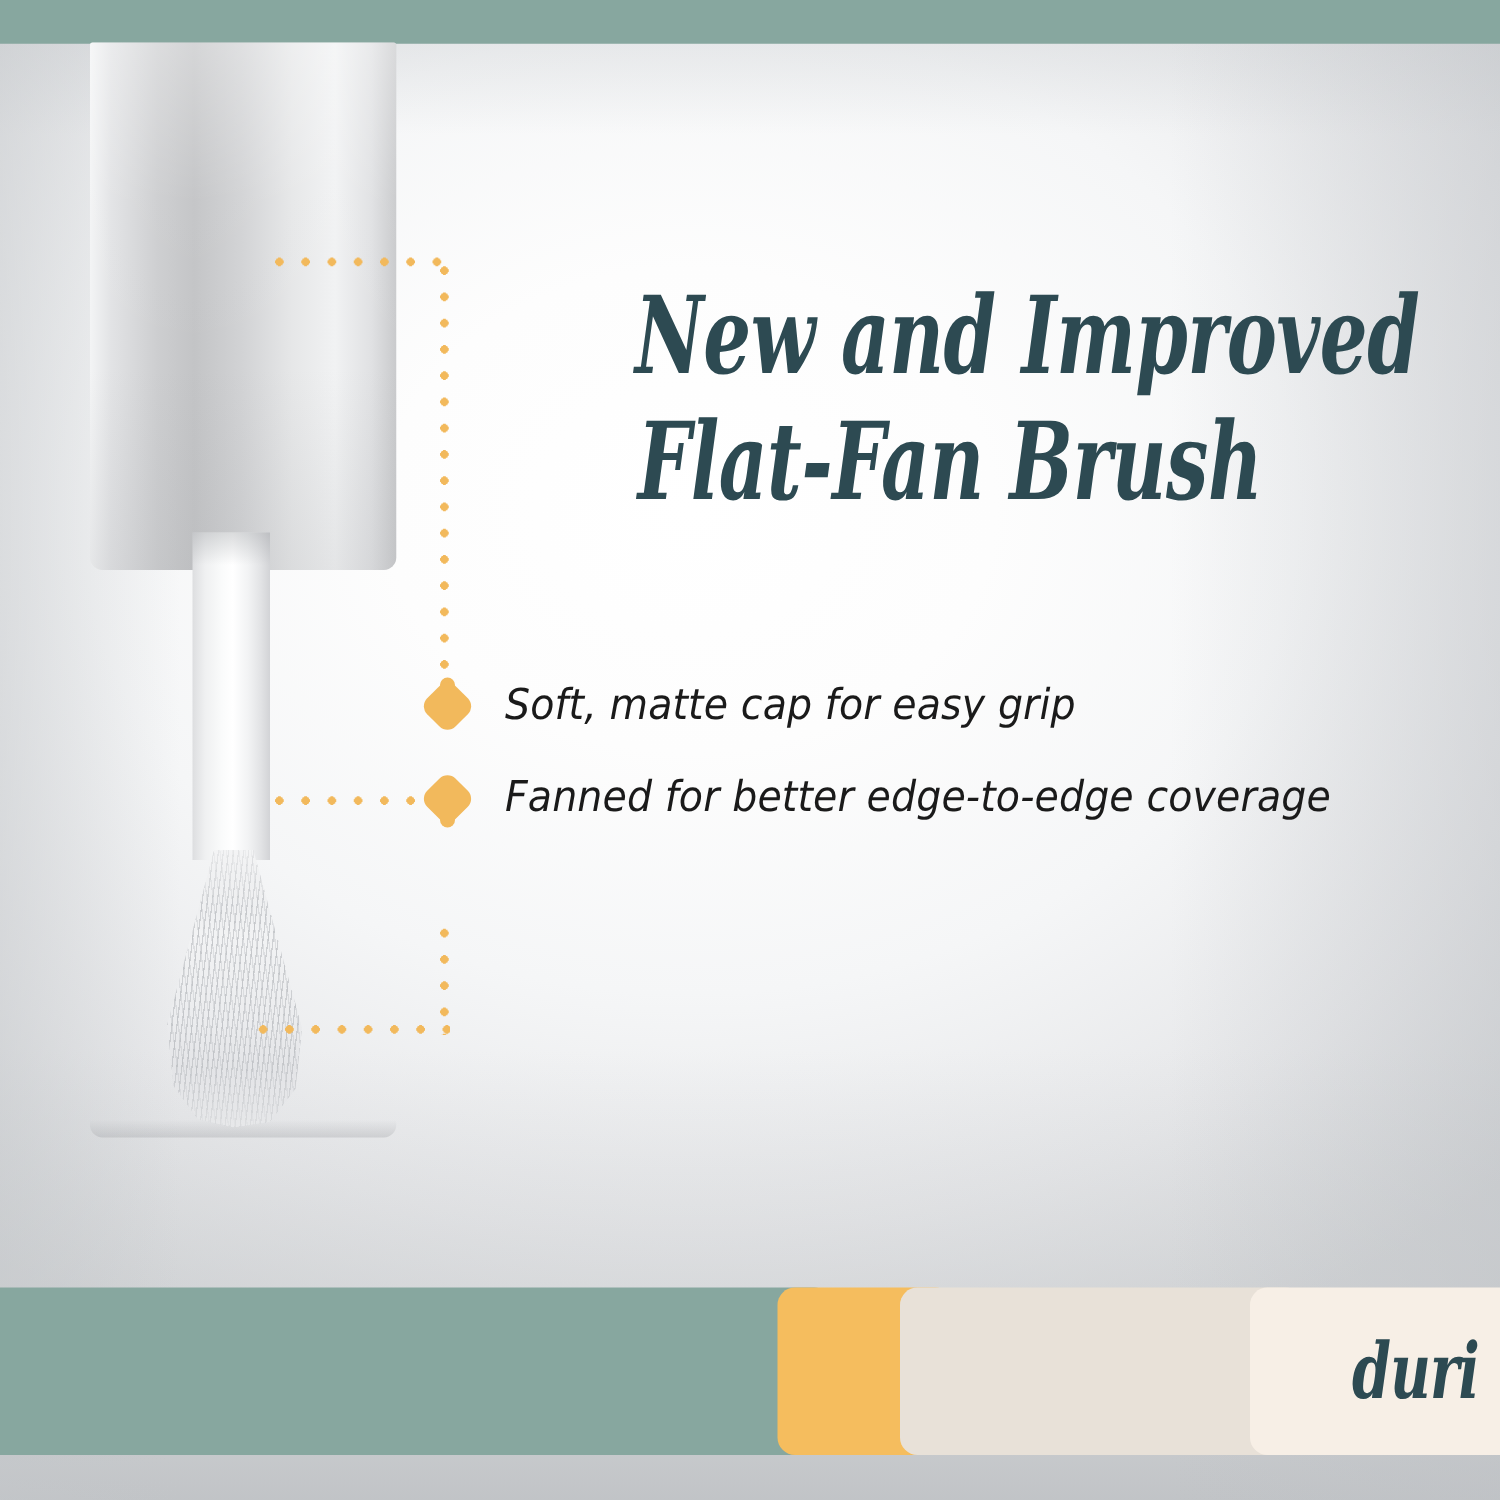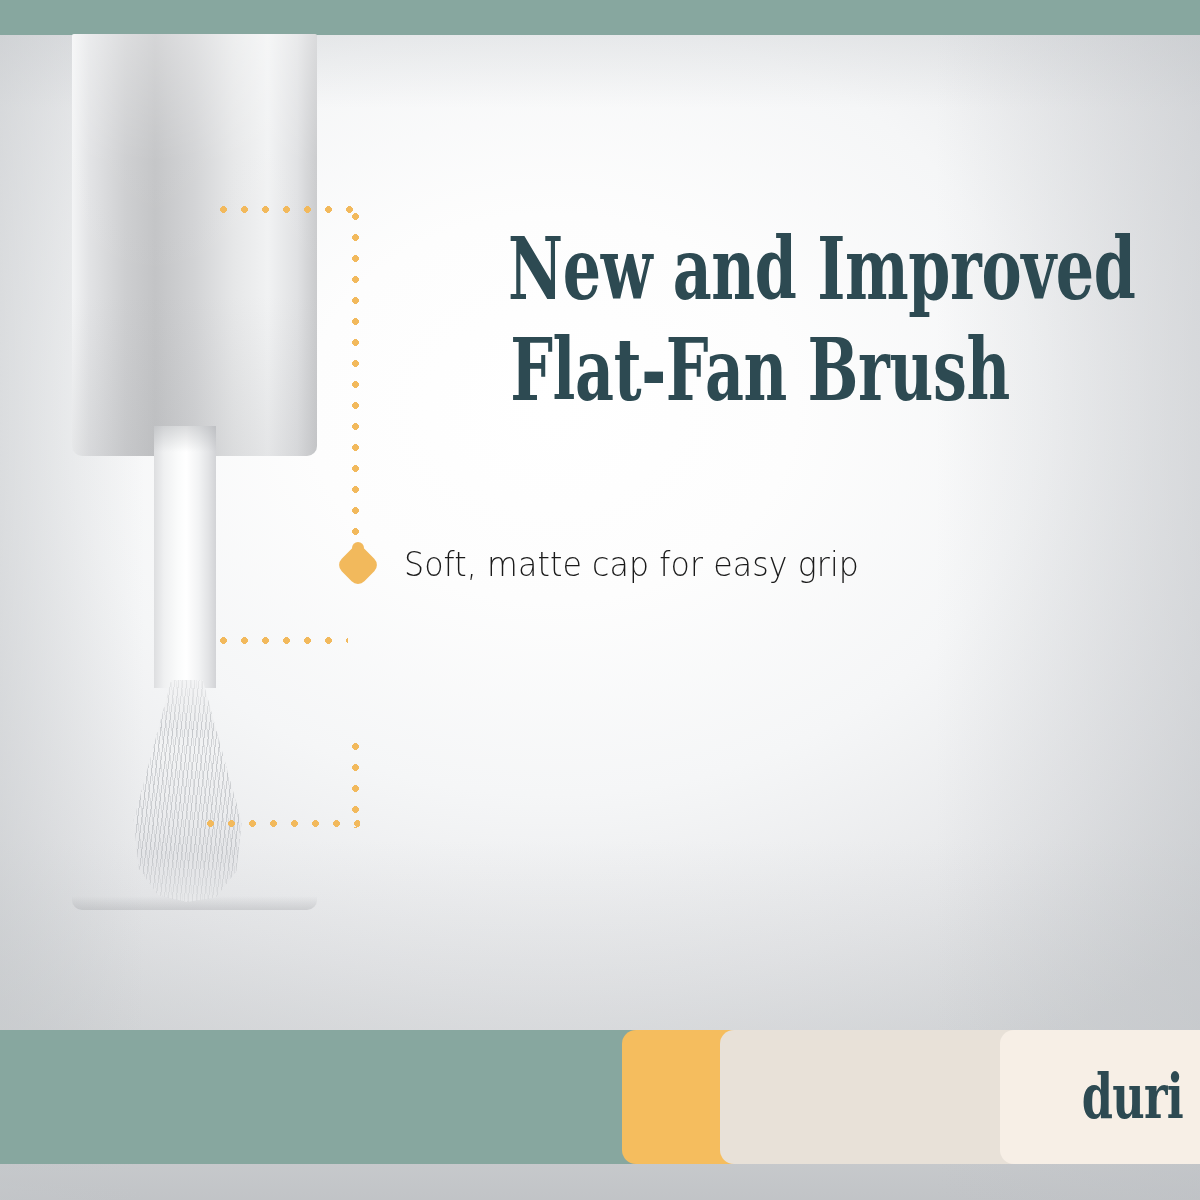--- a/index.html
+++ b/index.html
@@ -8,20 +8,21 @@
     background: #ffffff;
   }
 
   #canvas {
     position: relative;
     width: 1200px;
     height: 1200px;
     overflow: hidden;
     font-family: "DejaVu Sans", sans-serif;
     background: #e9eaec;
+    font-style: italic;
   }
 
   
   .bg-base {
     position: absolute;
     inset: 0;
     background:
       radial-gradient(ellipse 78% 62% at 46% 34%,
         #ffffff 0%,
         #fdfdfd 26%,
@@ -336,20 +337,27 @@
 
     <div class="bullet-row">
       <div class="bullet-mark">
         <div class="nib nib-top" style="background: rgb(242, 185, 92);"></div>
         <div class="diamond" style="background: rgb(242, 185, 92);"></div>
       </div>
       <div class="bullet-text">Soft, matte cap for easy grip</div>
     </div>
 
 
+    <div class="bullet-row">
+      <div class="bullet-mark">
+        <div class="nib nib-bot" style="background: rgb(242, 185, 92);"></div>
+        <div class="diamond" style="background: rgb(242, 185, 92);"></div>
+      </div>
+      <div class="bullet-text">Fanned for better edge-to-edge coverage</div>
+    </div>
 
   </div>
 
   <div class="bottom-bar">
     <div class="swatch" id="sw-0" style="left: -16px; width: 634px; background: rgb(135, 167, 159);"></div>
     <div class="swatch" id="sw-1" style="left: 622px; width: 93px; background: rgb(245, 189, 94);"></div>
     <div class="swatch" id="sw-2" style="left: 720px; width: 275px; background: rgb(232, 225, 216);"></div>
     <div class="swatch swatch-logo" id="sw-3" style="left: 1000px; width: 170px; background: rgb(247, 239, 230);">
       <span class="logo-text" style="color: rgb(45, 74, 82);">duri</span>
     </div>

